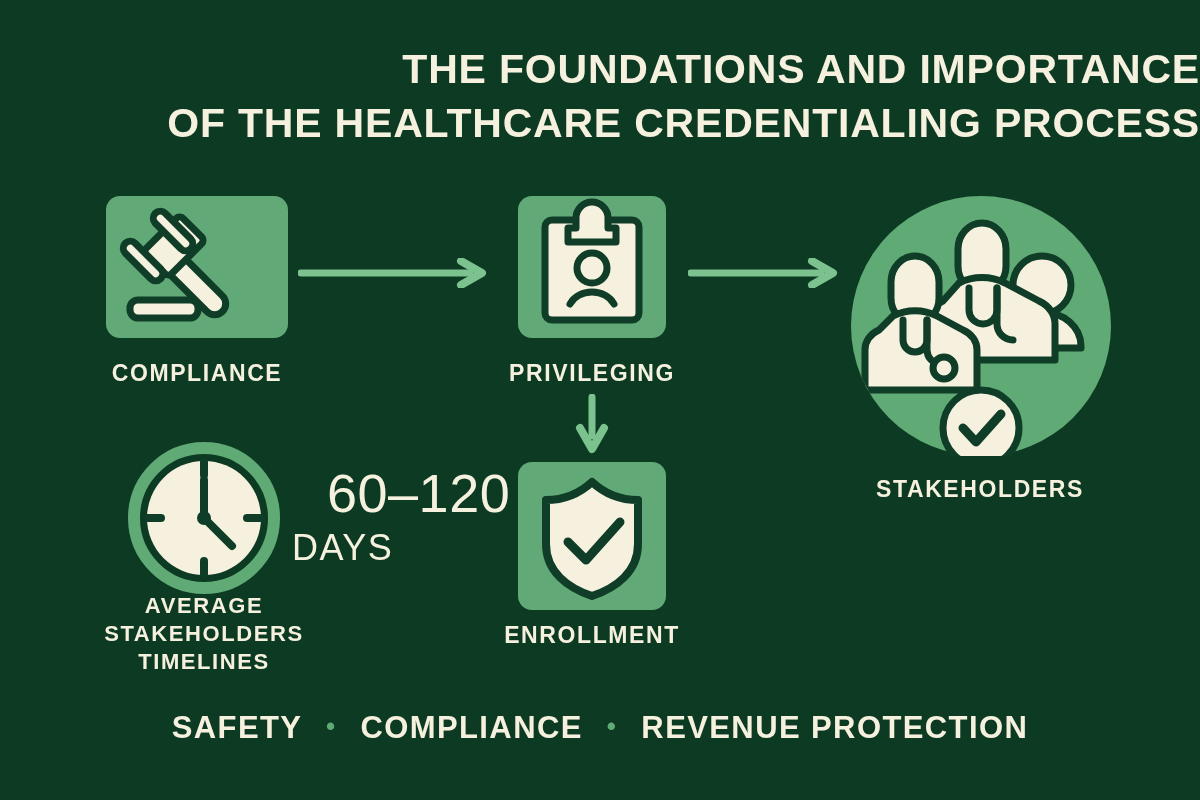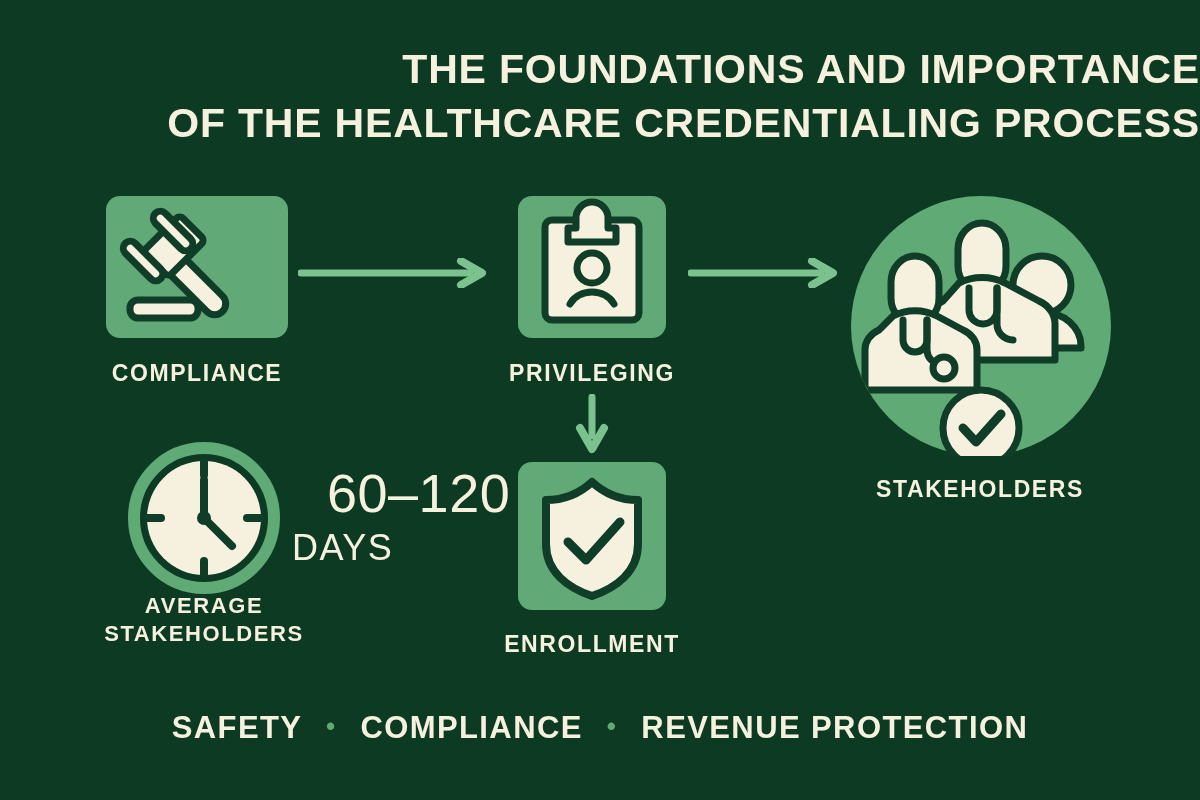--- a/index.html
+++ b/index.html
@@ -205,21 +205,21 @@
     <circle cx="130" cy="232" r="38" fill="#f5f1de" stroke="#0f3d27" stroke-width="7"></circle>
     <polyline points="112,232 125,246 150,218" fill="none" stroke="#0f3d27" stroke-width="9" stroke-linecap="round" stroke-linejoin="round"></polyline>
   </svg>
   <div class="node-label" style="left:980px; top:476px;">STAKEHOLDERS</div>
 
   <div class="tile" style="left:518px; top:462px; width:148px; height:148px;"></div>
   <svg class="arrow" style="left:518px; top:462px;" width="148" height="148" viewBox="0 0 148 148">
     <path d="M74 20 C60 33 44 38 28 38 L28 82 C28 110 50 126 74 134 C98 126 120 110 120 82 L120 38 C104 38 88 33 74 20 Z" fill="#f5f1de" stroke="#0f3d27" stroke-width="8" stroke-linejoin="round"></path>
     <polyline points="50,80 68,98 102,60" fill="none" stroke="#0f3d27" stroke-width="9" stroke-linecap="round" stroke-linejoin="round"></polyline>
   </svg>
-  <div class="node-label" style="left:592px; top:622px;margin-top:9px;">ENROLLMENT</div>
+  <div class="node-label" style="left:592px; top:622px;">ENROLLMENT</div>
 
   <svg class="arrow" style="left:128px; top:442px;" width="152" height="152" viewBox="0 0 152 152">
     <circle cx="76" cy="76" r="70" fill="none" stroke="#5faa75" stroke-width="12"></circle>
     <circle cx="76" cy="76" r="57" fill="#f5f1de"></circle>
     <g stroke="#0f3d27" stroke-width="8" stroke-linecap="round">
       <line x1="76" y1="20" x2="76" y2="33"></line>
       <line x1="76" y1="119" x2="76" y2="132"></line>
       <line x1="20" y1="76" x2="33" y2="76"></line>
       <line x1="119" y1="76" x2="132" y2="76"></line>
     </g>
@@ -231,20 +231,21 @@
   </svg>
 
   <div id="days-block">
     <div id="days-value">60–120</div>
     <div id="days-unit">DAYS</div>
   </div>
 
   <div class="node-label multiline" style="left:204px; top:592px; width:280px;">
     <div>AVERAGE</div>
     <div>STAKEHOLDERS</div>
+    <div>TIMELINES</div>
   </div>
 
   <div id="tagline">
     <span class="word">SAFETY</span>
     <span class="sep">•</span>
     <span class="word">COMPLIANCE</span>
     <span class="sep">•</span>
     <span class="word">REVENUE PROTECTION</span>
   </div>
 

